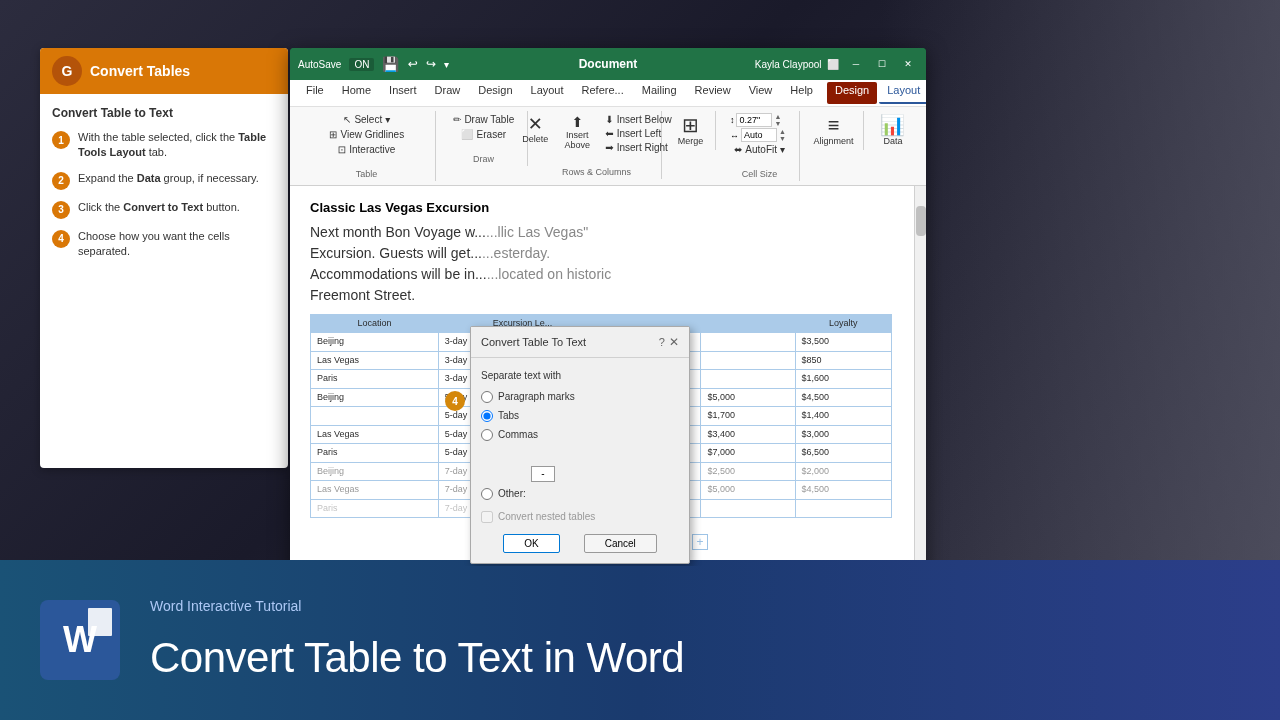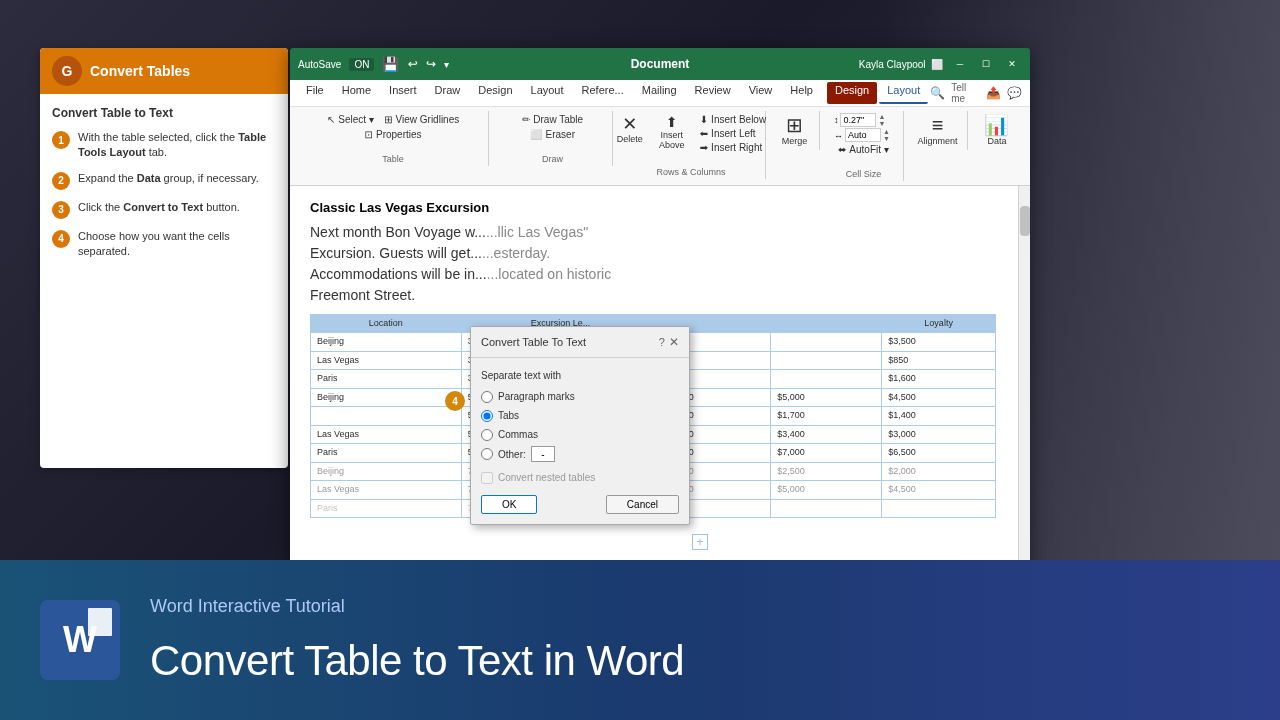--- a/index.html
+++ b/index.html
@@ -29,21 +29,21 @@
       height: 580px;
       background: linear-gradient(to left, #5a5a6a 0%, transparent 100%);
       opacity: 0.6;
     }
 
     
     .laptop-screen {
       position: absolute;
       top: 48px;
       left: 290px;
-      width: 740px;
+      width: 636px;
       height: 540px;
       background: #15803d;
       border-radius: 4px;
       overflow: hidden;
       box-shadow: 0 4px 20px rgba(0,0,0,0.5);
     }
 
     
     .title-bar {
       height: 32px;
@@ -326,21 +326,21 @@
     }
 
     .checkbox-row input {
       width: 12px;
       height: 12px;
     }
 
     .dialog-buttons {
       display: flex;
       gap: 24px;
-      justify-content: space-between;
+      justify-content: center;
     }
 
     .dialog-btn {
       padding: 3px 20px;
       font-size: 10px;
       border: 1px solid #999;
       background: #f5f5f5;
       cursor: pointer;
       border-radius: 2px;
     }
@@ -489,21 +489,21 @@
       opacity: 0.9;
     }
 
     .banner-text {
       display: flex;
       flex-direction: column;
     }
 
     .banner-subtitle {
       color: #adc8f5;
-      font-size: 18px;
+      font-size: 14px;
       font-weight: 400;
       margin-bottom: 20px;
     }
 
     .banner-title {
       color: white;
       font-size: 42px;
       font-weight: 300;
       letter-spacing: -0.5px;
     }
@@ -670,21 +670,21 @@
           <div class="ribbon-btn-small">
             <span>↖</span>
             <span>Select</span> ▾
           </div>
           <div class="ribbon-btn-small">
             <span>⊞</span>
             <span>View Gridlines</span>
           </div>
           <div class="ribbon-btn-small">
             <span>⊡</span>
-            <span>Properties</span>
+            <span>Interactive</span>
           </div>
         </div>
         <div class="ribbon-group-label">Table</div>
       </div>
 
       <div class="ribbon-group">
         <div class="ribbon-buttons">
           <div class="ribbon-btn-small">
             <span>✏</span>
             <span>Draw Table</span>
@@ -897,21 +897,21 @@
           <input type="radio" name="separator" checked="" style="">
           <span>Tabs</span>
         </label>
 
         <label class="radio-option">
           <input type="radio" name="separator" style="">
           <span>Commas</span>
         </label>
 
         <div class="other-row">
-          <label class="radio-option" style="margin-bottom:0;">
+          <label class="radio-option" style="margin-bottom:0;margin-top:40px;">
             <input type="radio" name="separator" style="">
             <span>Other:</span>
           </label>
           <input class="other-input" value="-" style="">
         </div>
 
         <div class="checkbox-row">
           <input type="checkbox" disabled="" style="">
           <span>Convert nested tables</span>
         </div>

